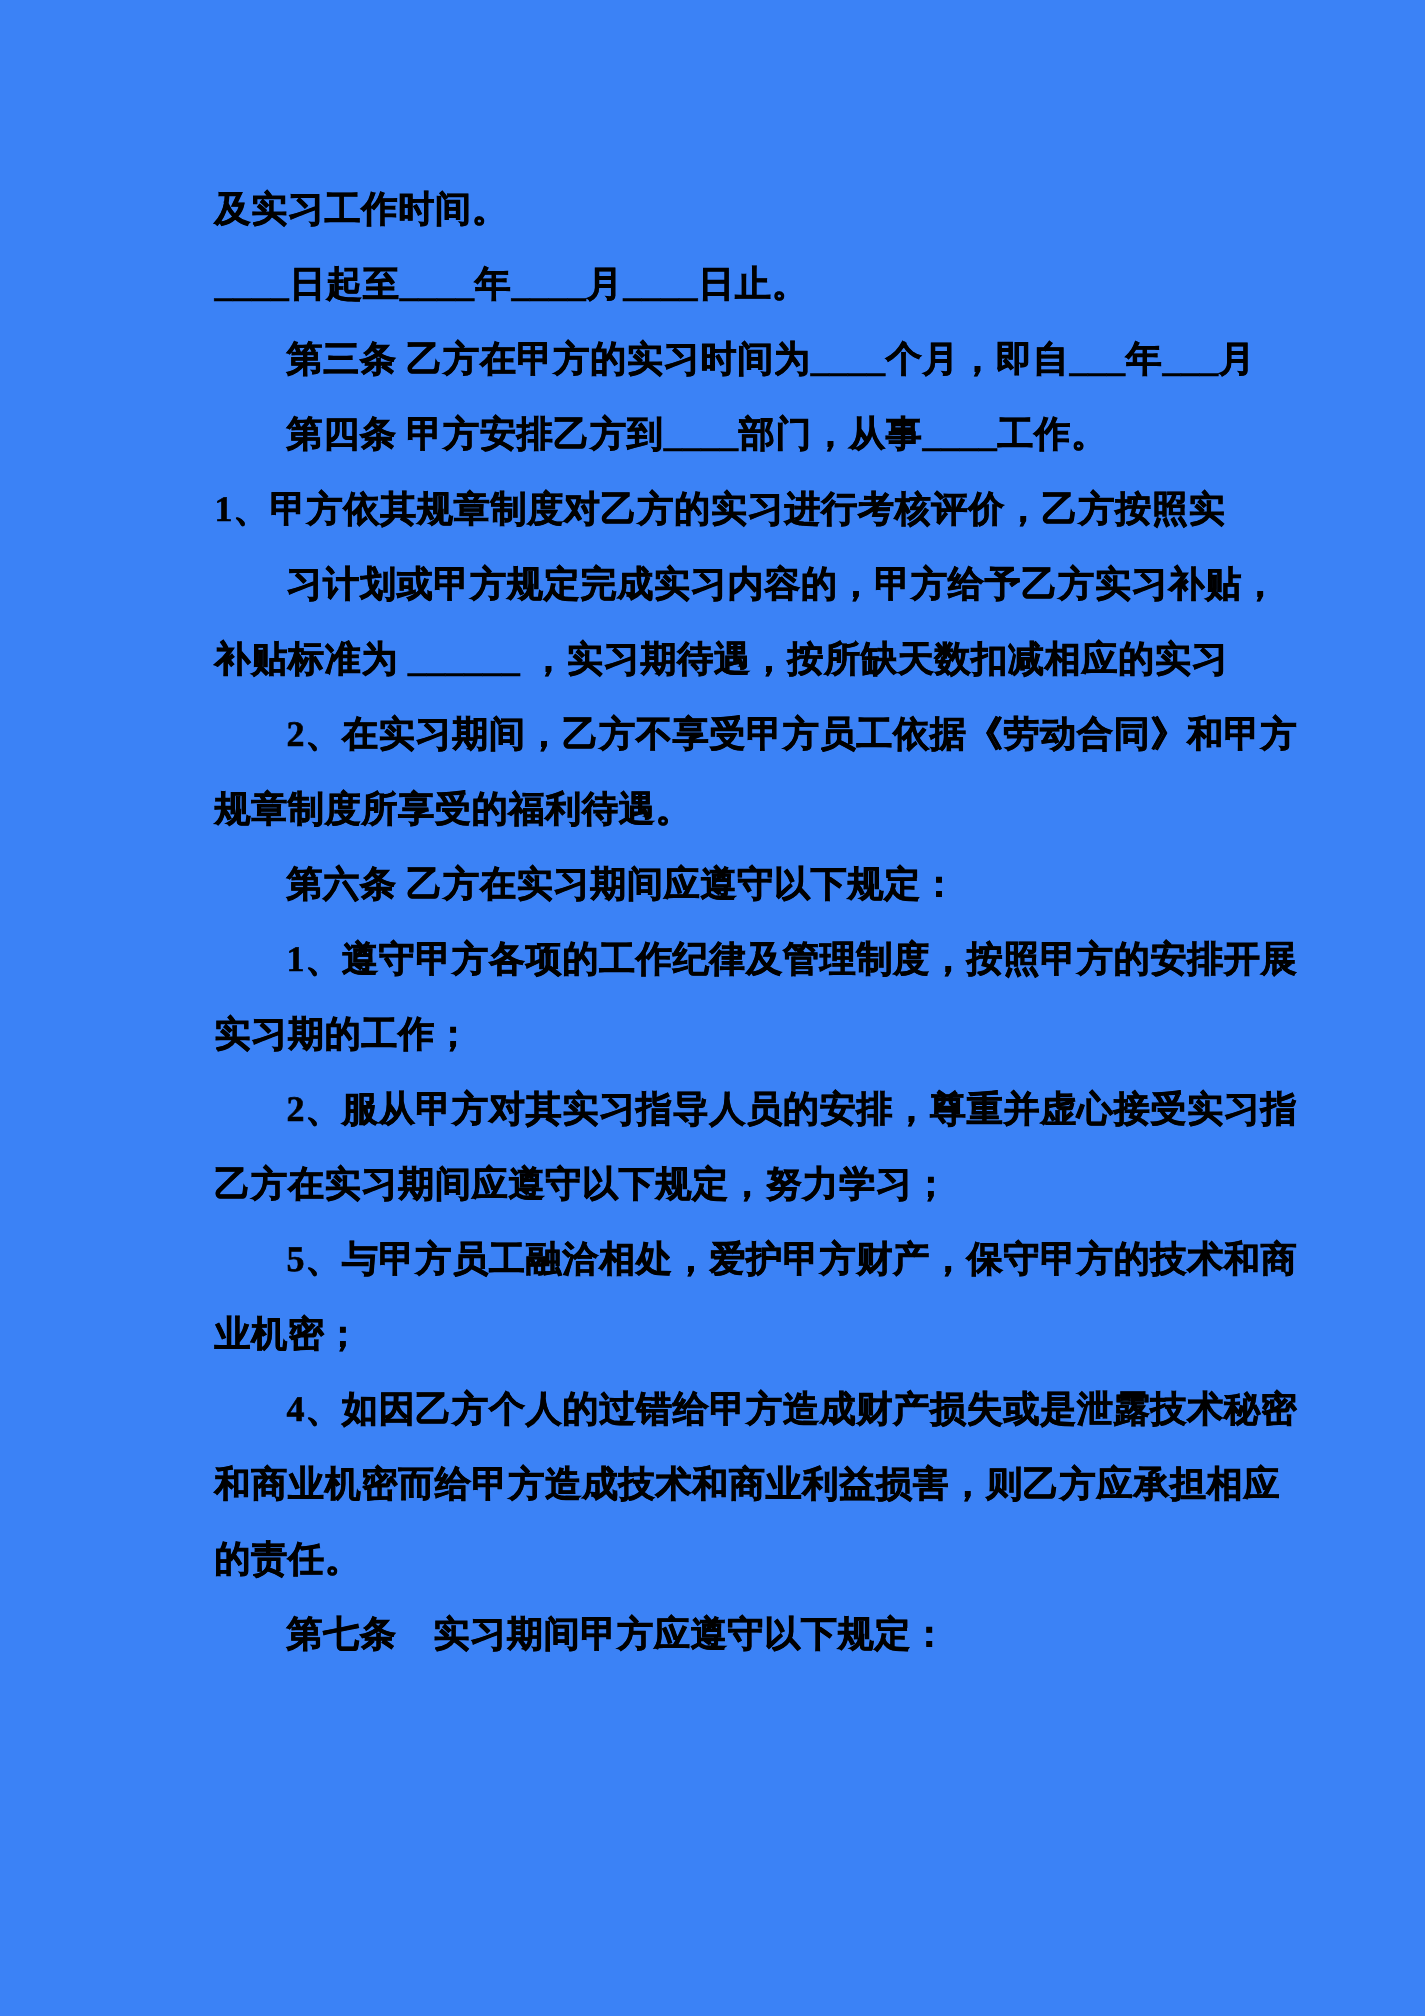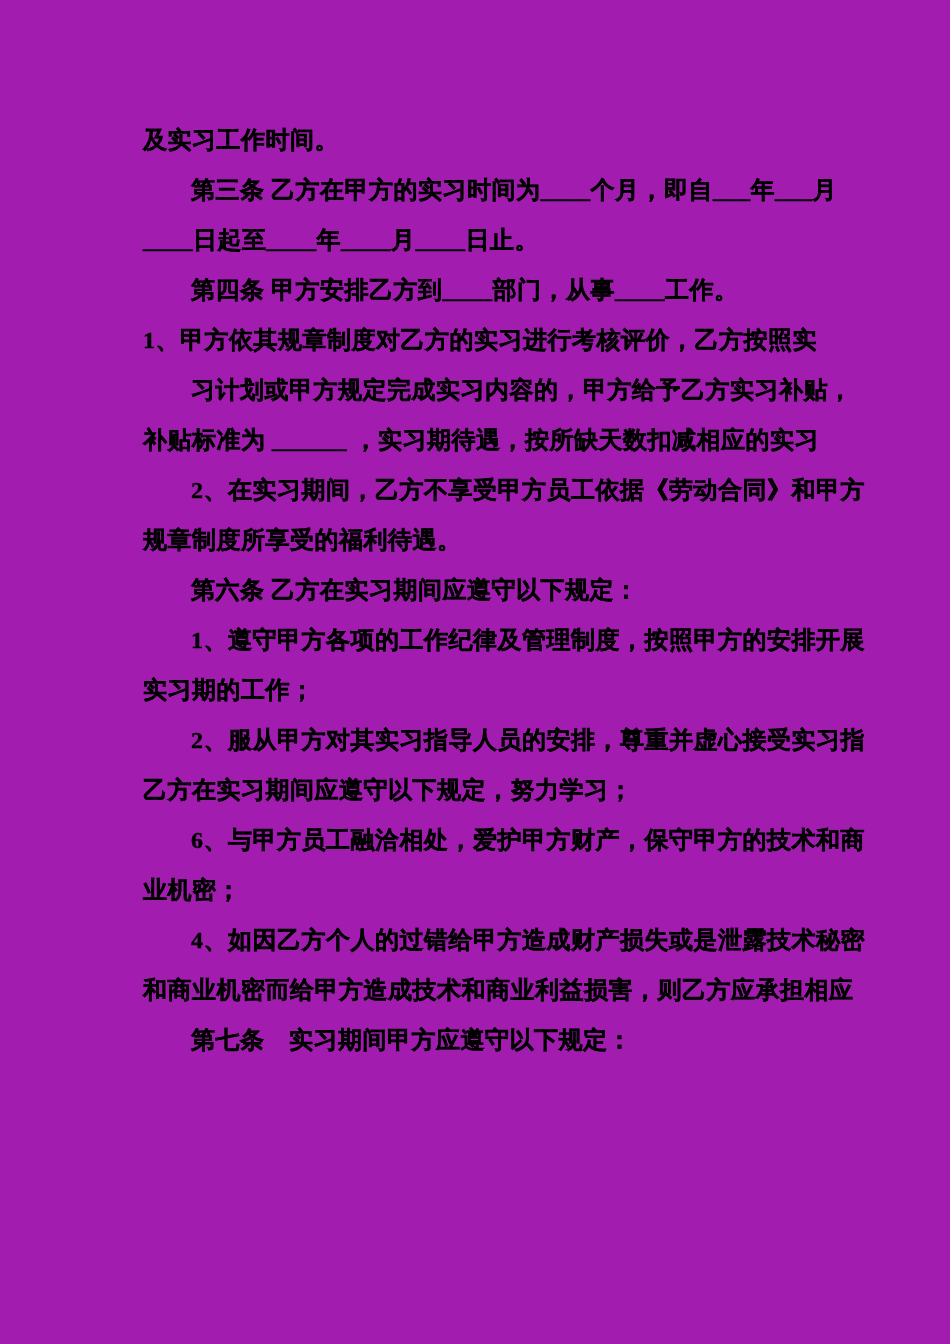--- a/index.html
+++ b/index.html
@@ -4,21 +4,21 @@
 <style>
   html, body {
     margin: 0;
     padding: 0;
     background: #ffffff;
   }
   .page {
     position: relative;
     width: 950px;
     height: 1344px;
-    background: #a21caf;
+    background: #3b82f6;
     overflow: hidden;
     font-family: "Liberation Serif", "DejaVu Serif", serif;
   }
   .text-block {
     position: absolute;
     left: 143px;
     top: 115px;
     width: 760px;
     color: #000000;
   }
@@ -34,32 +34,33 @@
   .line.indent {
     padding-left: 48px;
   }
 </style>
 </head>
 <body>
 
 <div class="page">
   <div class="text-block">
       <div class="line">及实习工作时间。</div>
+      <div class="line">____日起至____年____月____日止。</div>
       <div class="line indent">第三条 乙方在甲方的实习时间为____个月，即自___年___月</div>
-      <div class="line">____日起至____年____月____日止。</div>
       <div class="line indent">第四条 甲方安排乙方到____部门，从事____工作。</div>
       <div class="line">1、甲方依其规章制度对乙方的实习进行考核评价，乙方按照实</div>
       <div class="line indent">习计划或甲方规定完成实习内容的，甲方给予乙方实习补贴，</div>
       <div class="line">补贴标准为 ______ ，实习期待遇，按所缺天数扣减相应的实习</div>
       <div class="line indent">2、在实习期间，乙方不享受甲方员工依据《劳动合同》和甲方</div>
       <div class="line">规章制度所享受的福利待遇。</div>
       <div class="line indent">第六条 乙方在实习期间应遵守以下规定：</div>
       <div class="line indent">1、遵守甲方各项的工作纪律及管理制度，按照甲方的安排开展</div>
       <div class="line">实习期的工作；</div>
       <div class="line indent">2、服从甲方对其实习指导人员的安排，尊重并虚心接受实习指</div>
       <div class="line">乙方在实习期间应遵守以下规定，努力学习；</div>
-      <div class="line indent">6、与甲方员工融洽相处，爱护甲方财产，保守甲方的技术和商</div>
+      <div class="line indent">5、与甲方员工融洽相处，爱护甲方财产，保守甲方的技术和商</div>
       <div class="line">业机密；</div>
       <div class="line indent">4、如因乙方个人的过错给甲方造成财产损失或是泄露技术秘密</div>
       <div class="line">和商业机密而给甲方造成技术和商业利益损害，则乙方应承担相应</div>
+      <div class="line">的责任。</div>
       <div class="line indent">第七条　实习期间甲方应遵守以下规定：</div>
     </div>
 </div>
 
 </body></html>

